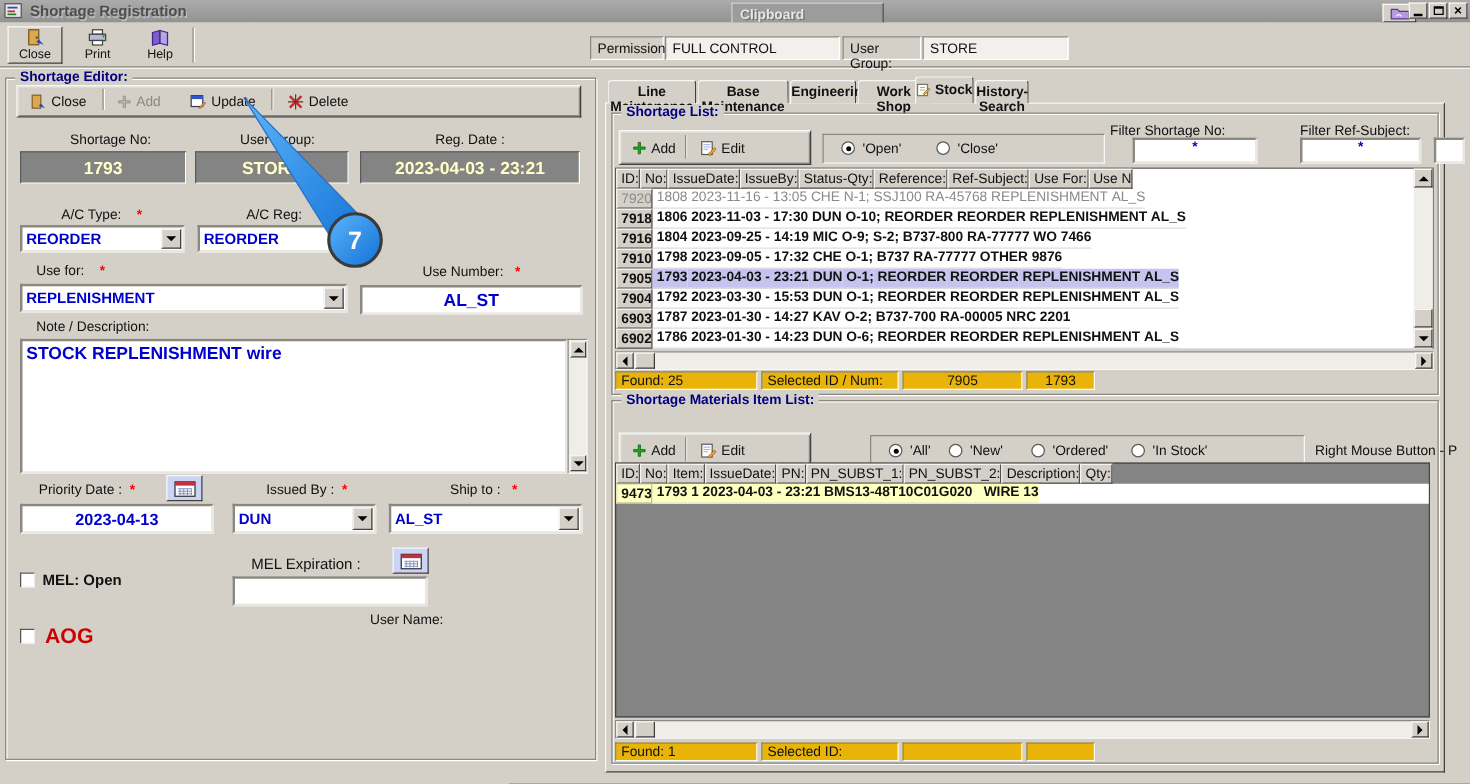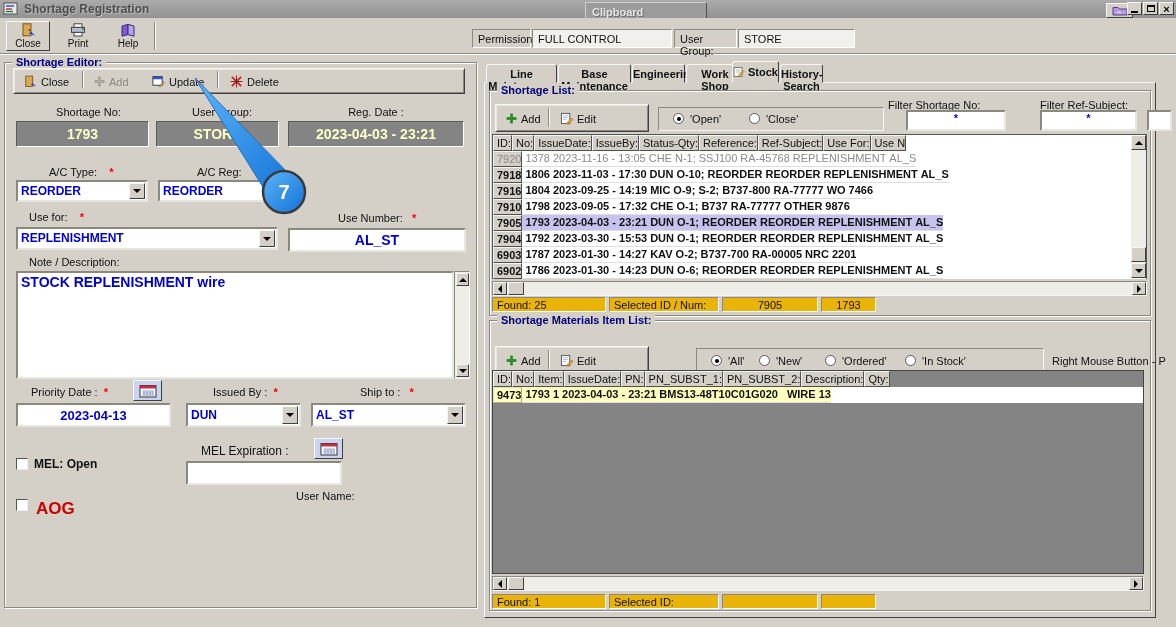--- a/index.html
+++ b/index.html
@@ -270,21 +270,21 @@
     </div>
     <div class="abs" style="left:11px;top:394px;display:flex;align-items:center;gap:6px">
       <span class="cb"></span>
       <span style="font-weight:bold;font-size:12px">MEL: Open</span>
     </div>
     <div class="abs field" style="left:181px;top:398px;width:156px;height:24px">
       <div></div>
     </div>
 
     <div class="abs nw" style="left:291px;top:427px">User  Name:</div>
-    <div class="abs" style="left:11px;top:436px;display:flex;gap:8px">
+    <div class="abs" style="left:11px;top:436px;display:flex;align-items:center;gap:8px">
       <span class="cb"></span>
       <span style="font-weight:bold;font-size:17px;color:#cc0000">AOG</span>
     </div>
   </div>
 
   <div class="abs raised" style="left:484px;top:82px;width:672px;height:536px;overflow:hidden"></div>
 
   <div class="tab" style="left:486px;width:71px"><span>Line Maintenance</span></div>
   <div class="tab" style="left:558px;width:73px"><span>Base Maintenance</span></div>
   <div class="tab" style="left:632px;width:53px"><span>Engineering</span></div>
@@ -347,21 +347,21 @@
       <div class="th sc4">Status-Qty:</div>
       <div class="th sc5">Reference:</div>
       <div class="th sc6">Ref-Subject:</div>
       <div class="th sc7">Use For:</div>
       <div class="th sc8">Use N</div>
     </div>
     <div>
 
         <div class="trow dim">
           <div class="c c-id sc0">7920</div>
-          <div class="c sc1">1378</div>
+          <div class="c sc1">1808</div>
           <div class="c sc2">2023-11-16 - 13:05</div>
           <div class="c sc3">CHE</div>
           <div class="c sc4">N-1;</div>
           <div class="c sc5">SSJ100</div>
           <div class="c sc6">RA-45768</div>
           <div class="c sc7">REPLENISHMENT</div>
           <div class="c sc8">AL_S</div>
         </div>
 
         <div class="trow">

